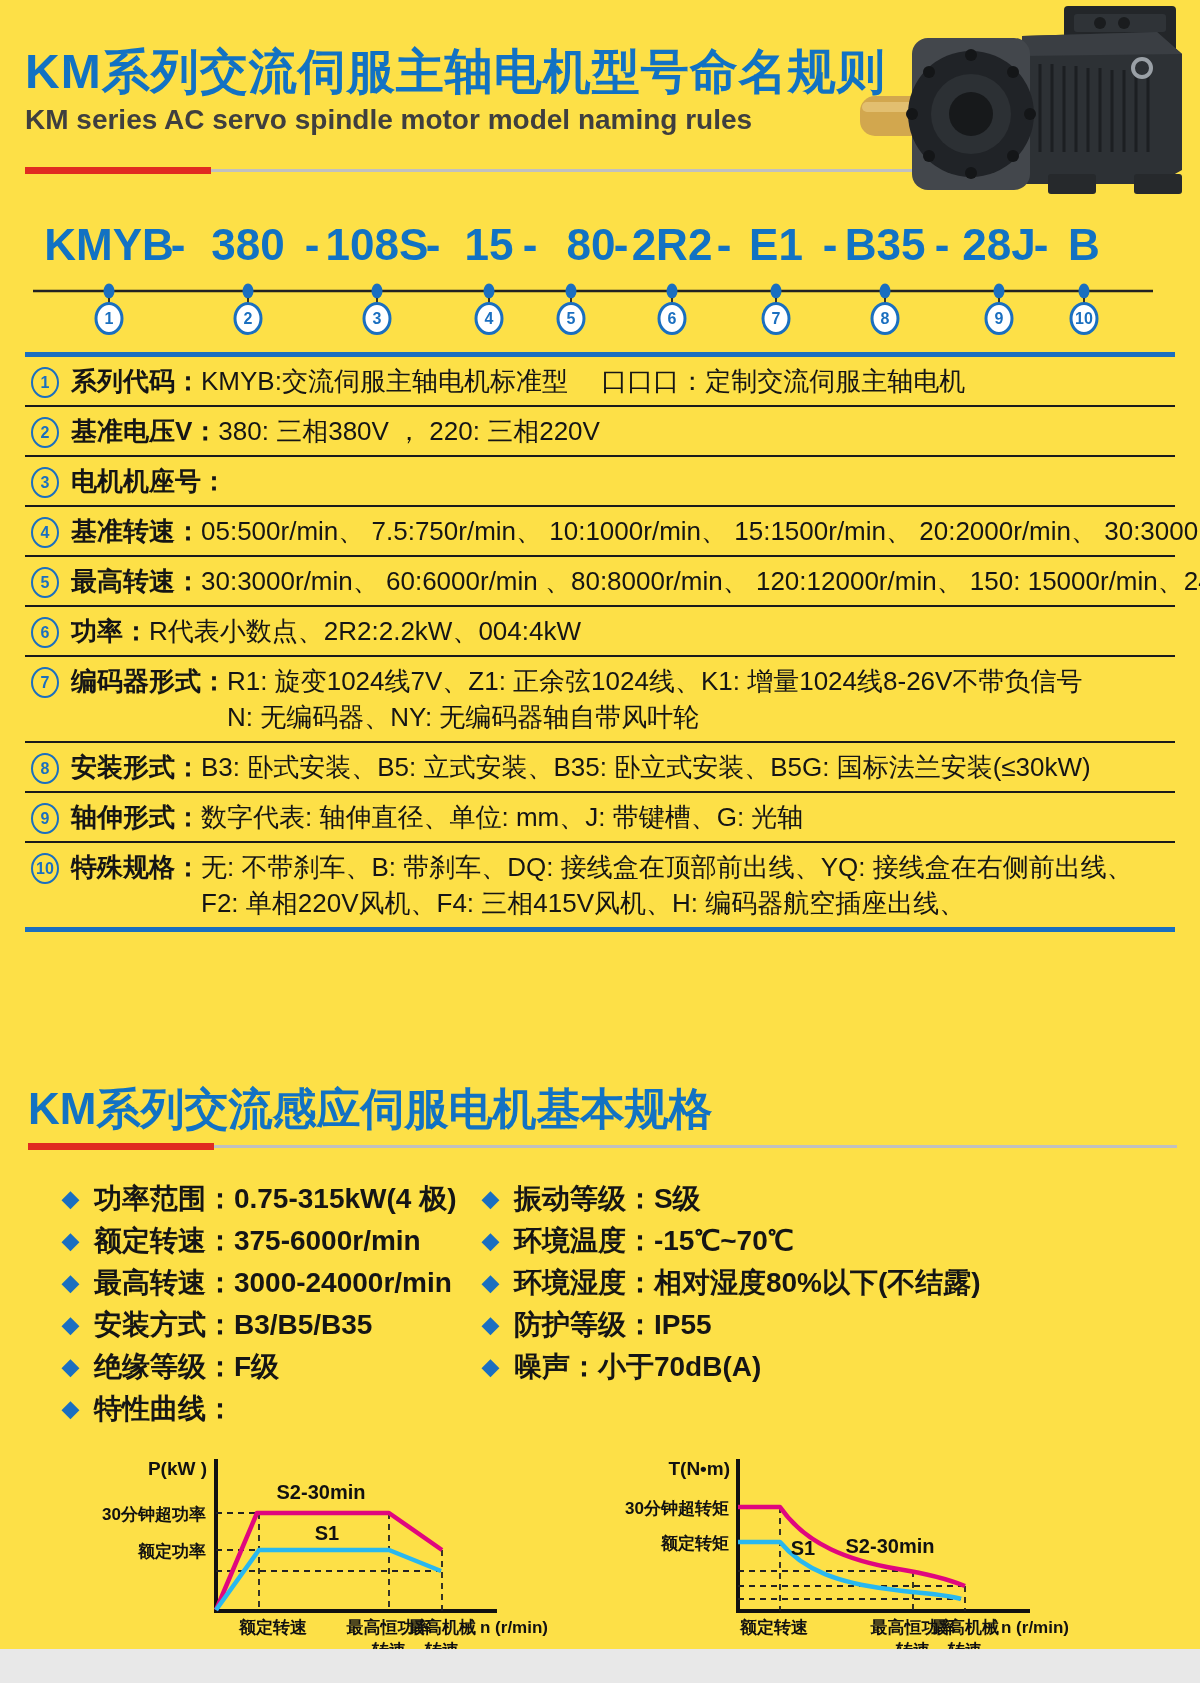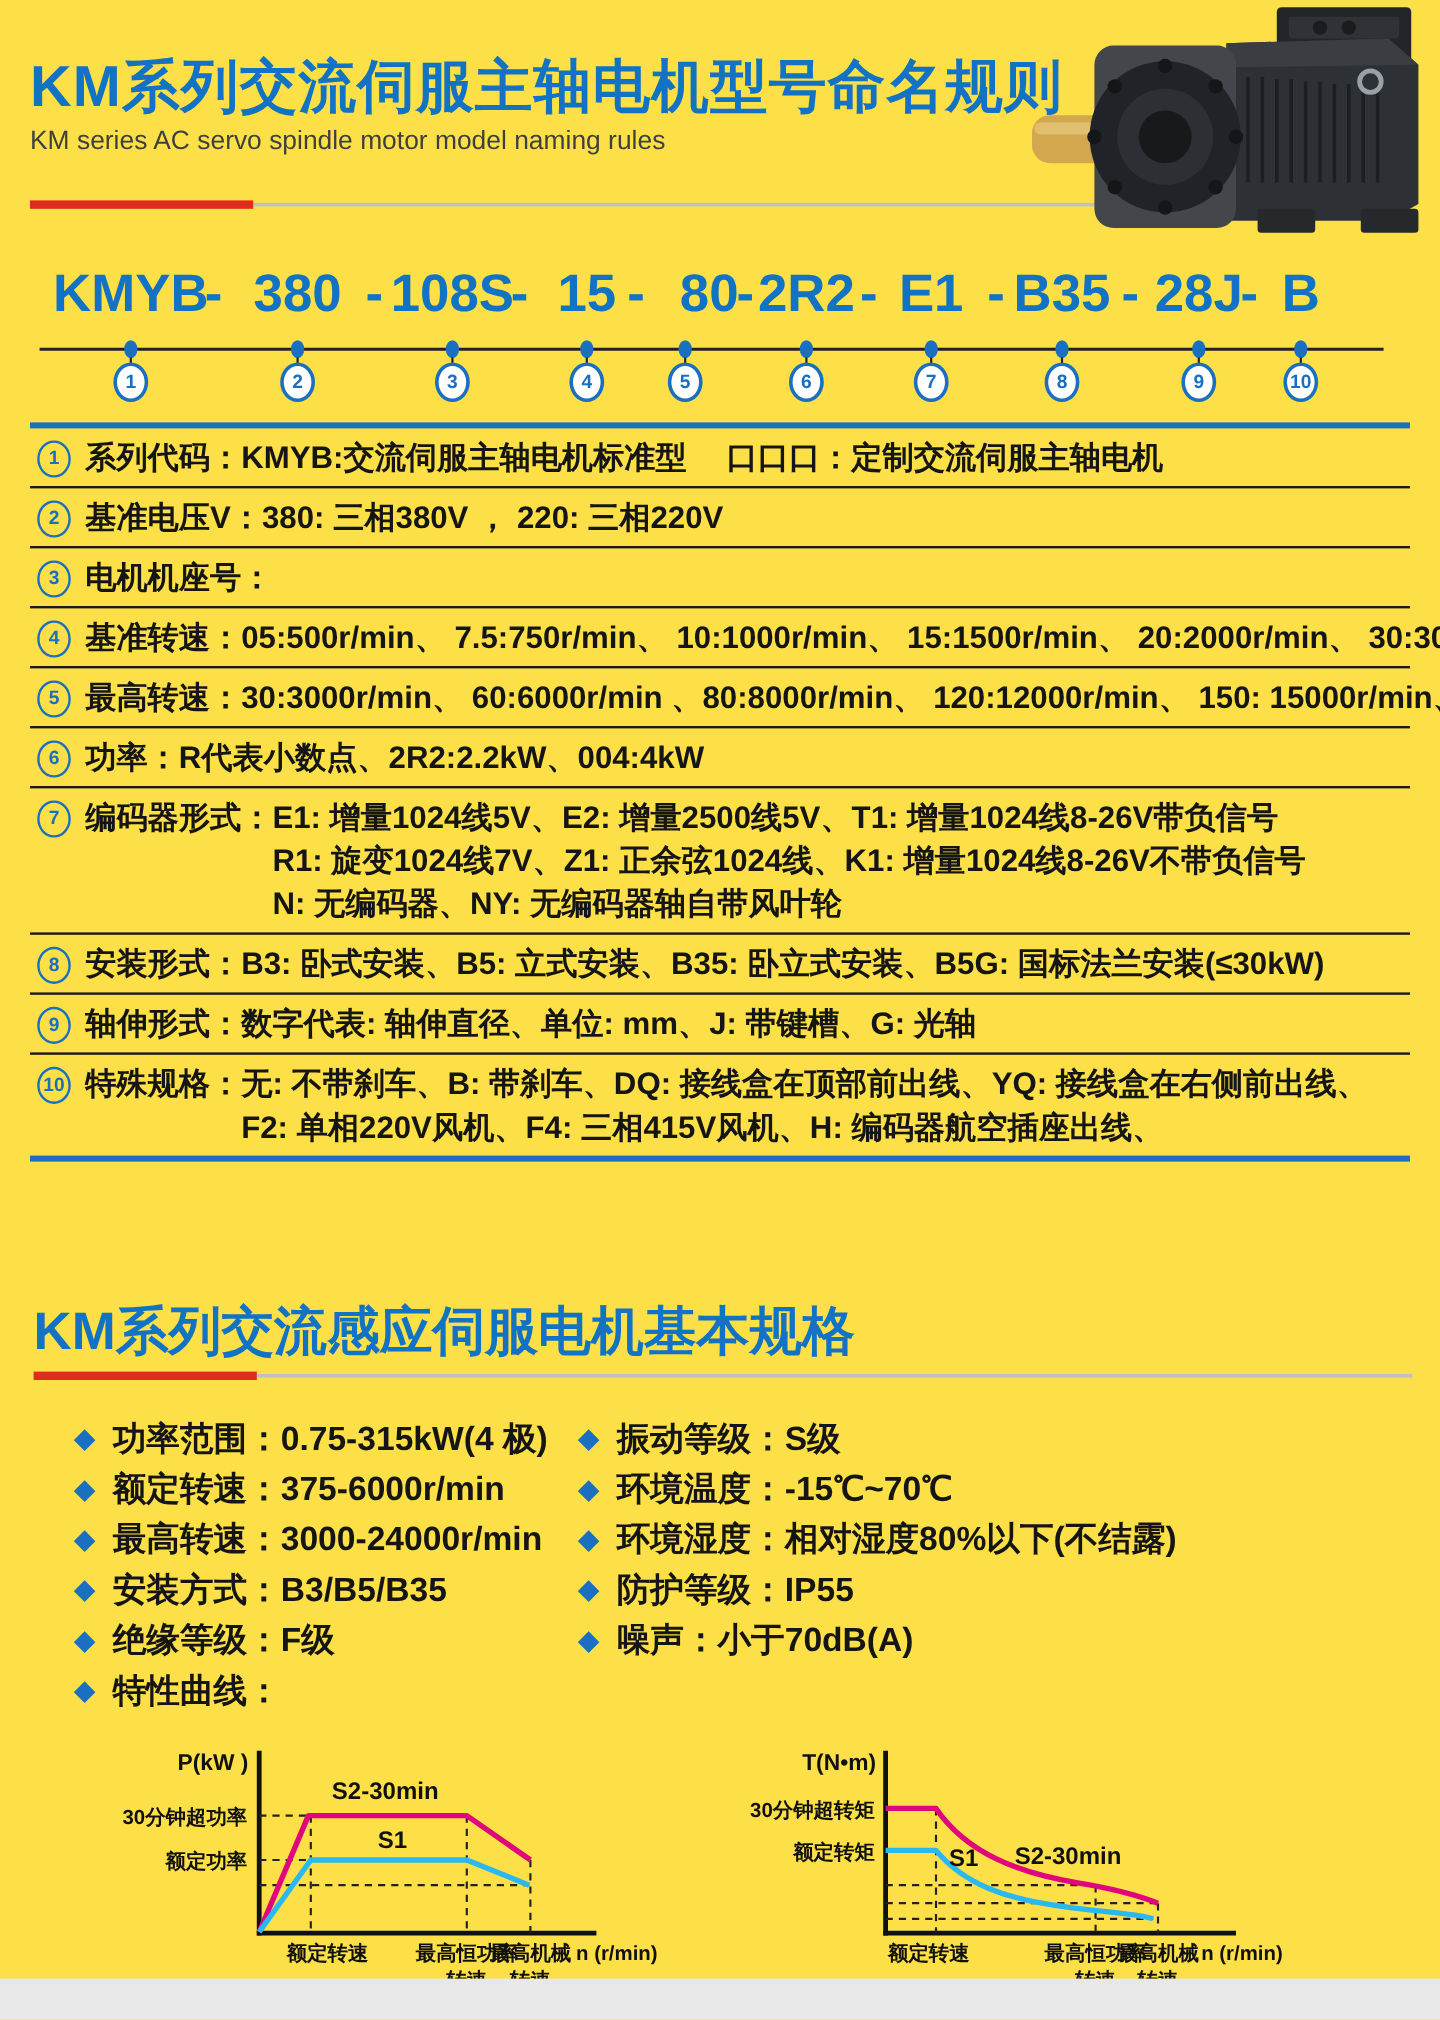--- a/index.html
+++ b/index.html
@@ -7,21 +7,21 @@
     --magenta:#e0077e; --cyan:#29b8ef; --tableblue:#1a6fc0;
   }
   html,body{margin:0;padding:0;background:#e8e8e8;}
   .page{
     position:relative;width:1200px;height:1649px;background:#fde047;
     font-family:"Liberation Sans", sans-serif;color:var(--ink);
     margin:0 auto;overflow:hidden;
   }
   
   .title-zh{position:absolute;left:25px;top:40px;font-size:48px;font-weight:700;color:var(--blue);letter-spacing:1px;margin:0;white-space:nowrap;}
-  .title-en{position:absolute;left:25px;top:104px;font-size:22px;font-weight:400;color:#3f3f3f;white-space:nowrap;}
+  .title-en{position:absolute;left:25px;top:104px;font-size:28px;font-weight:700;color:#3f3f3f;white-space:nowrap;}
   .divider{position:absolute;height:7px;}
   .divider .gray{position:absolute;left:0;right:0;top:2px;height:3px;background:var(--grayline);}
   .divider .red{position:absolute;left:0;top:0;width:186px;height:7px;background:var(--red);}
   .div1{left:25px;top:167px;width:1152px;}
   .div2{left:28px;top:1143px;width:1149px;}
   .motor-svg{position:absolute;left:852px;top:2px;}
   
   .code-seg{position:absolute;top:220px;transform:translateX(-50%);font-size:44px;font-weight:700;color:var(--blue);white-space:nowrap;}
   .code-hy{position:absolute;top:220px;transform:translateX(-50%);font-size:44px;font-weight:700;color:var(--blue);}
   .connector-svg{position:absolute;left:0;top:280px;}
@@ -33,21 +33,21 @@
   
   .ntable{position:absolute;left:25px;top:352px;width:1150px;border-top:5px solid var(--tableblue);border-bottom:5px solid var(--tableblue);}
   .trow{display:flex;align-items:flex-start;padding:6px 0 6px 6px;}
   .trow + .trow{border-top:2px solid #1a1a1a;}
   .trow .rnum{
     flex:0 0 auto;width:24px;height:27px;margin-top:4px;margin-right:12px;
     border:2.5px solid var(--tableblue);border-radius:50%;color:var(--tableblue);
     font-size:16px;font-weight:700;display:flex;align-items:center;justify-content:center;
   }
   .trow .rlabel{flex:0 0 auto;font-size:26px;font-weight:600;line-height:36px;white-space:nowrap;}
-  .trow .rcontent{flex:1 1 auto;font-size:26px;font-weight:700;line-height:36px;}
+  .trow .rcontent{flex:1 1 auto;font-size:26px;font-weight:400;line-height:36px;}
   .trow .rcontent .line{white-space:nowrap;}
   
   .title2{position:absolute;left:28px;top:1080px;font-size:44px;font-weight:700;color:var(--blue);margin:0;white-space:nowrap;}
   .spec-col{position:absolute;top:1180px;}
   .spec-col.left{left:62px;}
   .spec-col.right{left:482px;}
   .spec-item{display:flex;align-items:baseline;height:42px;font-size:28px;font-weight:600;white-space:nowrap;}
   .spec-item .diamond{color:var(--tableblue);font-size:22px;margin-right:15px;position:relative;top:-2px;}
   
   .chart-left{position:absolute;left:95px;top:1443px;}
@@ -212,21 +212,20 @@
       <span class="rnum">6</span>
       <span class="rlabel">功率：</span>
       <div class="rcontent">
           <div class="line">R代表小数点、2R2:2.2kW、004:4kW</div>
         </div>
     </div>
     <div class="trow">
       <span class="rnum">7</span>
       <span class="rlabel">编码器形式：</span>
       <div class="rcontent">
-        <div class="line">E1: 增量1024线5V、E2: 增量2500线5V、T1: 增量1024线8-26V带负信号</div>
         <div class="line">R1: 旋变1024线7V、Z1: 正余弦1024线、K1: 增量1024线8-26V不带负信号</div>
         <div class="line">N: 无编码器、NY: 无编码器轴自带风叶轮</div>
       </div>
     </div>
     <div class="trow">
       <span class="rnum">8</span>
       <span class="rlabel">安装形式：</span>
       <div class="rcontent">
           <div class="line">B3: 卧式安装、B5: 立式安装、B35: 卧立式安装、B5G: 国标法兰安装(≤30kW)</div>
         </div>

